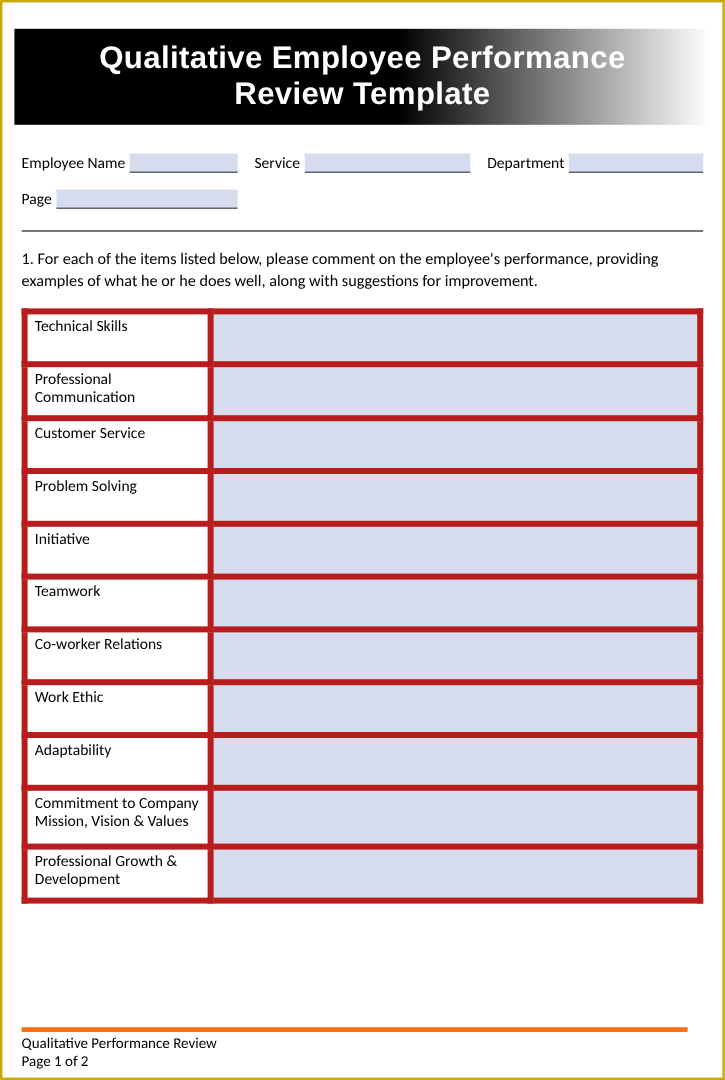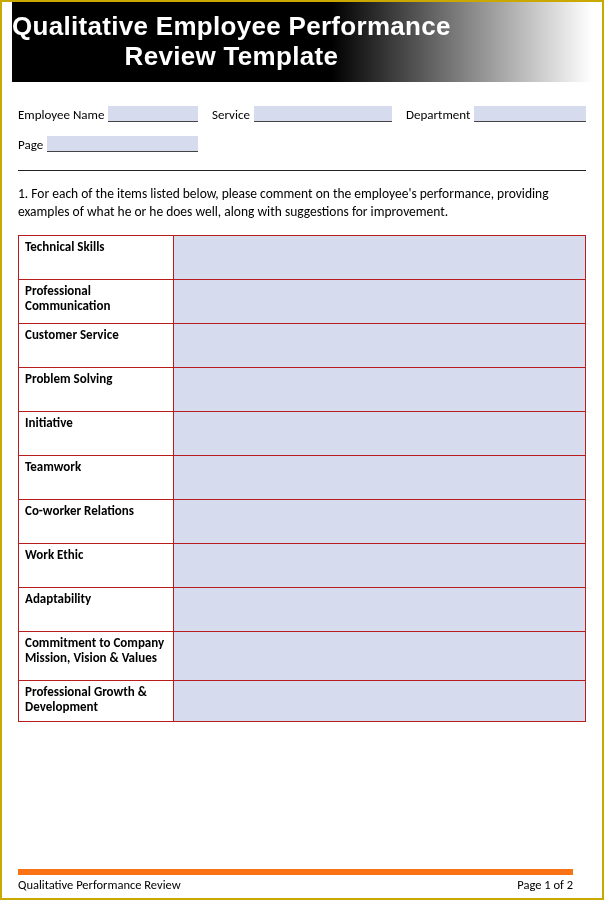--- a/index.html
+++ b/index.html
@@ -6,25 +6,26 @@
   body {
     width: 604px;
     height: 900px;
     font-family: "Calibri", "Segoe UI", Arial, sans-serif;
     background: #fff;
     border: 2px solid #c9a800;
     position: relative;
     overflow: hidden;
   }
   .header-band {
-    margin: 0 10px 0 10px;
+    margin: 22px 10px 0 10px;
     height: 80px;
     background: linear-gradient(90deg, #000 0%, #000 55%, #fff 100%);
     display: flex;
     align-items: center;
+    justify-content: center;
     text-align: center;
   }
   .header-title {
     color: #fff;
     font-size: 26px;
     font-weight: 700;
     line-height: 1.15;
     letter-spacing: 0.3px;
     font-family: Arial, sans-serif;
   }
@@ -64,23 +65,22 @@
     color: #000;
     line-height: 1.35;
     margin-bottom: 14px;
   }
   table.review {
     width: 100%;
     border-collapse: collapse;
     font-size: 13px;
   }
   table.review td {
-    border: 1px solid #b91c1c;
+    border: 5px solid #b91c1c;
     vertical-align: top;
-    font-weight: bold;
   }
   table.review td.label {
     width: 155px;
     padding: 4px 6px 6px 6px;
     background: #fff;
     line-height: 1.15;
   }
   table.review td.box {
     background: #d6dced;
   }
@@ -89,22 +89,23 @@
   .row-h3 { height: 36px; }
   .footer {
     position: absolute;
     bottom: 6px;
     left: 16px;
     right: 29px;
     display: flex;
     justify-content: space-between;
     font-size: 12.5px;
     color: #000;
-    border-top: 6px solid #f97316;
+    border-top: 4px solid #f97316;
     padding-top: 2px;
+    flex-direction: column;
   }
 </style>
 </head>
 <body>
 
 <div class="header-band">
   <div class="header-title">
     <span>Qualitative Employee Performance</span><br>
     <span>Review Template</span>
   </div>

